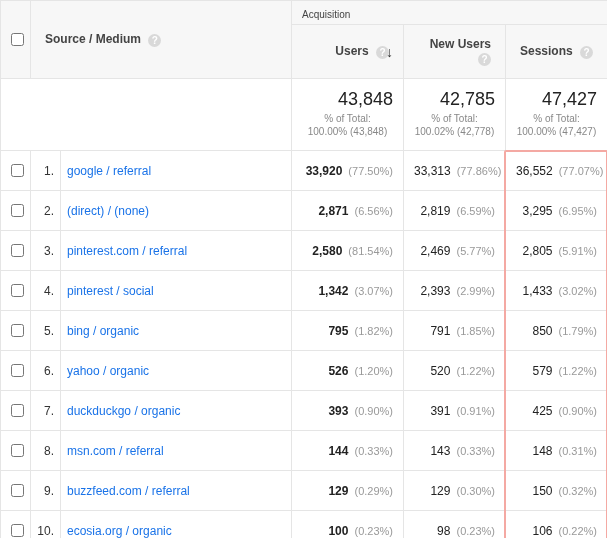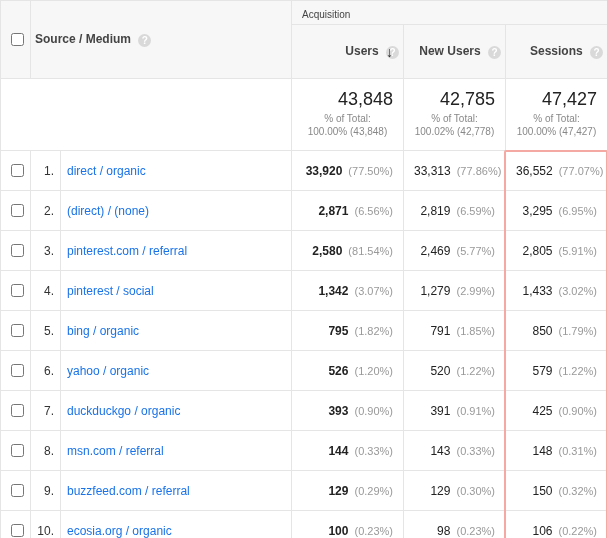--- a/index.html
+++ b/index.html
@@ -21,21 +21,21 @@
     padding: 0;
     vertical-align: middle;
   }
   .hdr {
     background: #f7f7f7;
     color: #555;
     font-weight: normal;
     font-size: 12px;
   }
   .hdr-cell {
-    padding: 10px 4px;
+    padding: 10px 14px;
     position: relative;
     text-align: left;
     margin-left: 29px;
   }
   .acq-cell {
     padding: 8px 10px 4px 10px;
     font-size: 10px;
     text-align: left;
     font-weight: normal;
     color: #444;
@@ -180,21 +180,21 @@
       <div class="tot-sub">% of Total:</div>
       <div class="tot-sub">100.00% (47,427)</div>
     </td>
   </tr>
 
   </tbody>
       <tbody id="rows-body">
         <tr class="row">
           <td class="chk-cell"><input type="checkbox" class="chk" style=""></td>
           <td class="idx-cell">1.</td>
-          <td class="src-cell"><span class="src-link">direct / organic</span></td>
+          <td class="src-cell"><span class="src-link">google / referral</span></td>
           <td class="num-cell"><span class="val-bold">33,920</span><span class="pct">(77.50%)</span></td>
           <td class="num-cell"><span class="val-norm">33,313</span><span class="pct">(77.86%)</span></td>
           <td class="num-cell sess-col"><span class="val-norm">36,552</span><span class="pct">(77.07%)</span></td>
         </tr>
         <tr class="row">
           <td class="chk-cell"><input type="checkbox" class="chk" style=""></td>
           <td class="idx-cell">2.</td>
           <td class="src-cell"><span class="src-link">(direct) / (none)</span></td>
           <td class="num-cell"><span class="val-bold">2,871</span><span class="pct">(6.56%)</span></td>
           <td class="num-cell"><span class="val-norm">2,819</span><span class="pct">(6.59%)</span></td>
@@ -206,21 +206,21 @@
           <td class="src-cell"><span class="src-link">pinterest.com / referral</span></td>
           <td class="num-cell"><span class="val-bold">2,580</span><span class="pct">(81.54%)</span></td>
           <td class="num-cell"><span class="val-norm">2,469</span><span class="pct">(5.77%)</span></td>
           <td class="num-cell sess-col"><span class="val-norm">2,805</span><span class="pct">(5.91%)</span></td>
         </tr>
         <tr class="row">
           <td class="chk-cell"><input type="checkbox" class="chk" style=""></td>
           <td class="idx-cell">4.</td>
           <td class="src-cell"><span class="src-link">pinterest / social</span></td>
           <td class="num-cell"><span class="val-bold">1,342</span><span class="pct">(3.07%)</span></td>
-          <td class="num-cell"><span class="val-norm">1,279</span><span class="pct">(2.99%)</span></td>
+          <td class="num-cell"><span class="val-norm">2,393</span><span class="pct">(2.99%)</span></td>
           <td class="num-cell sess-col"><span class="val-norm">1,433</span><span class="pct">(3.02%)</span></td>
         </tr>
         <tr class="row">
           <td class="chk-cell"><input type="checkbox" class="chk" style=""></td>
           <td class="idx-cell">5.</td>
           <td class="src-cell"><span class="src-link">bing / organic</span></td>
           <td class="num-cell"><span class="val-bold">795</span><span class="pct">(1.82%)</span></td>
           <td class="num-cell"><span class="val-norm">791</span><span class="pct">(1.85%)</span></td>
           <td class="num-cell sess-col"><span class="val-norm">850</span><span class="pct">(1.79%)</span></td>
         </tr>

